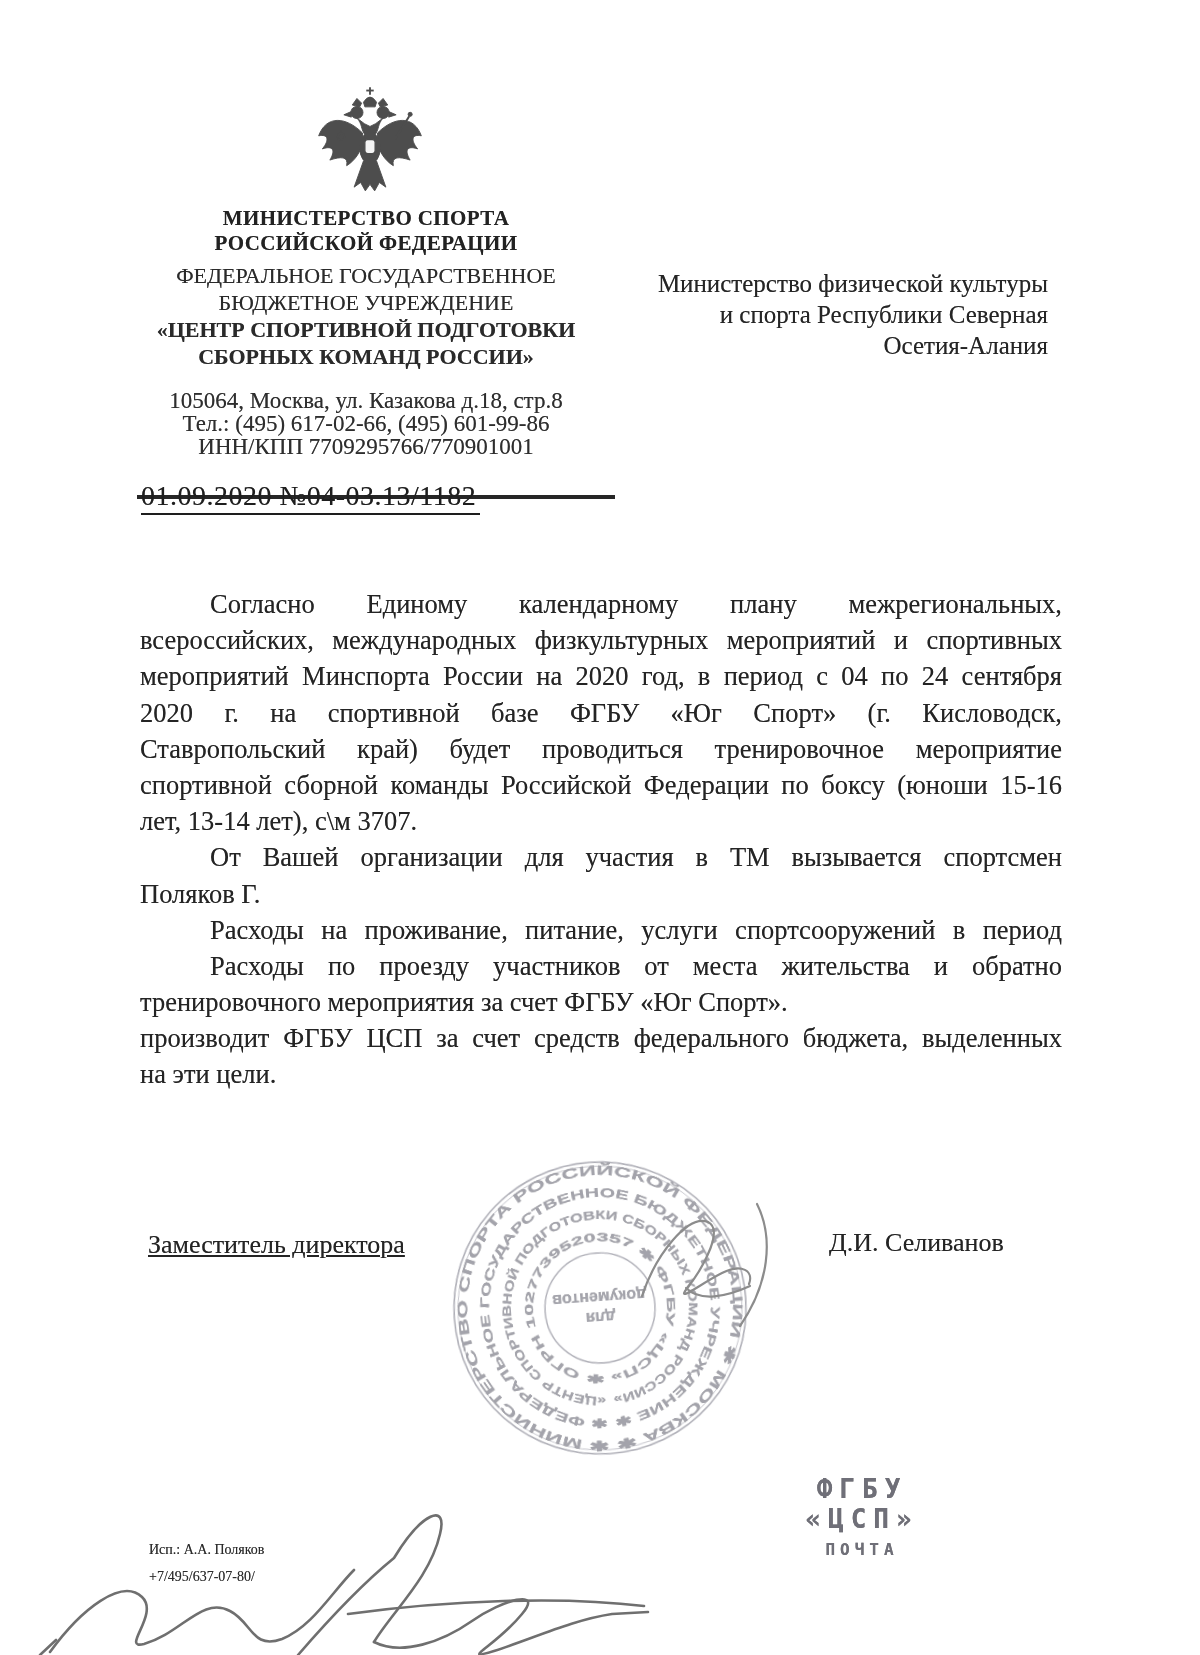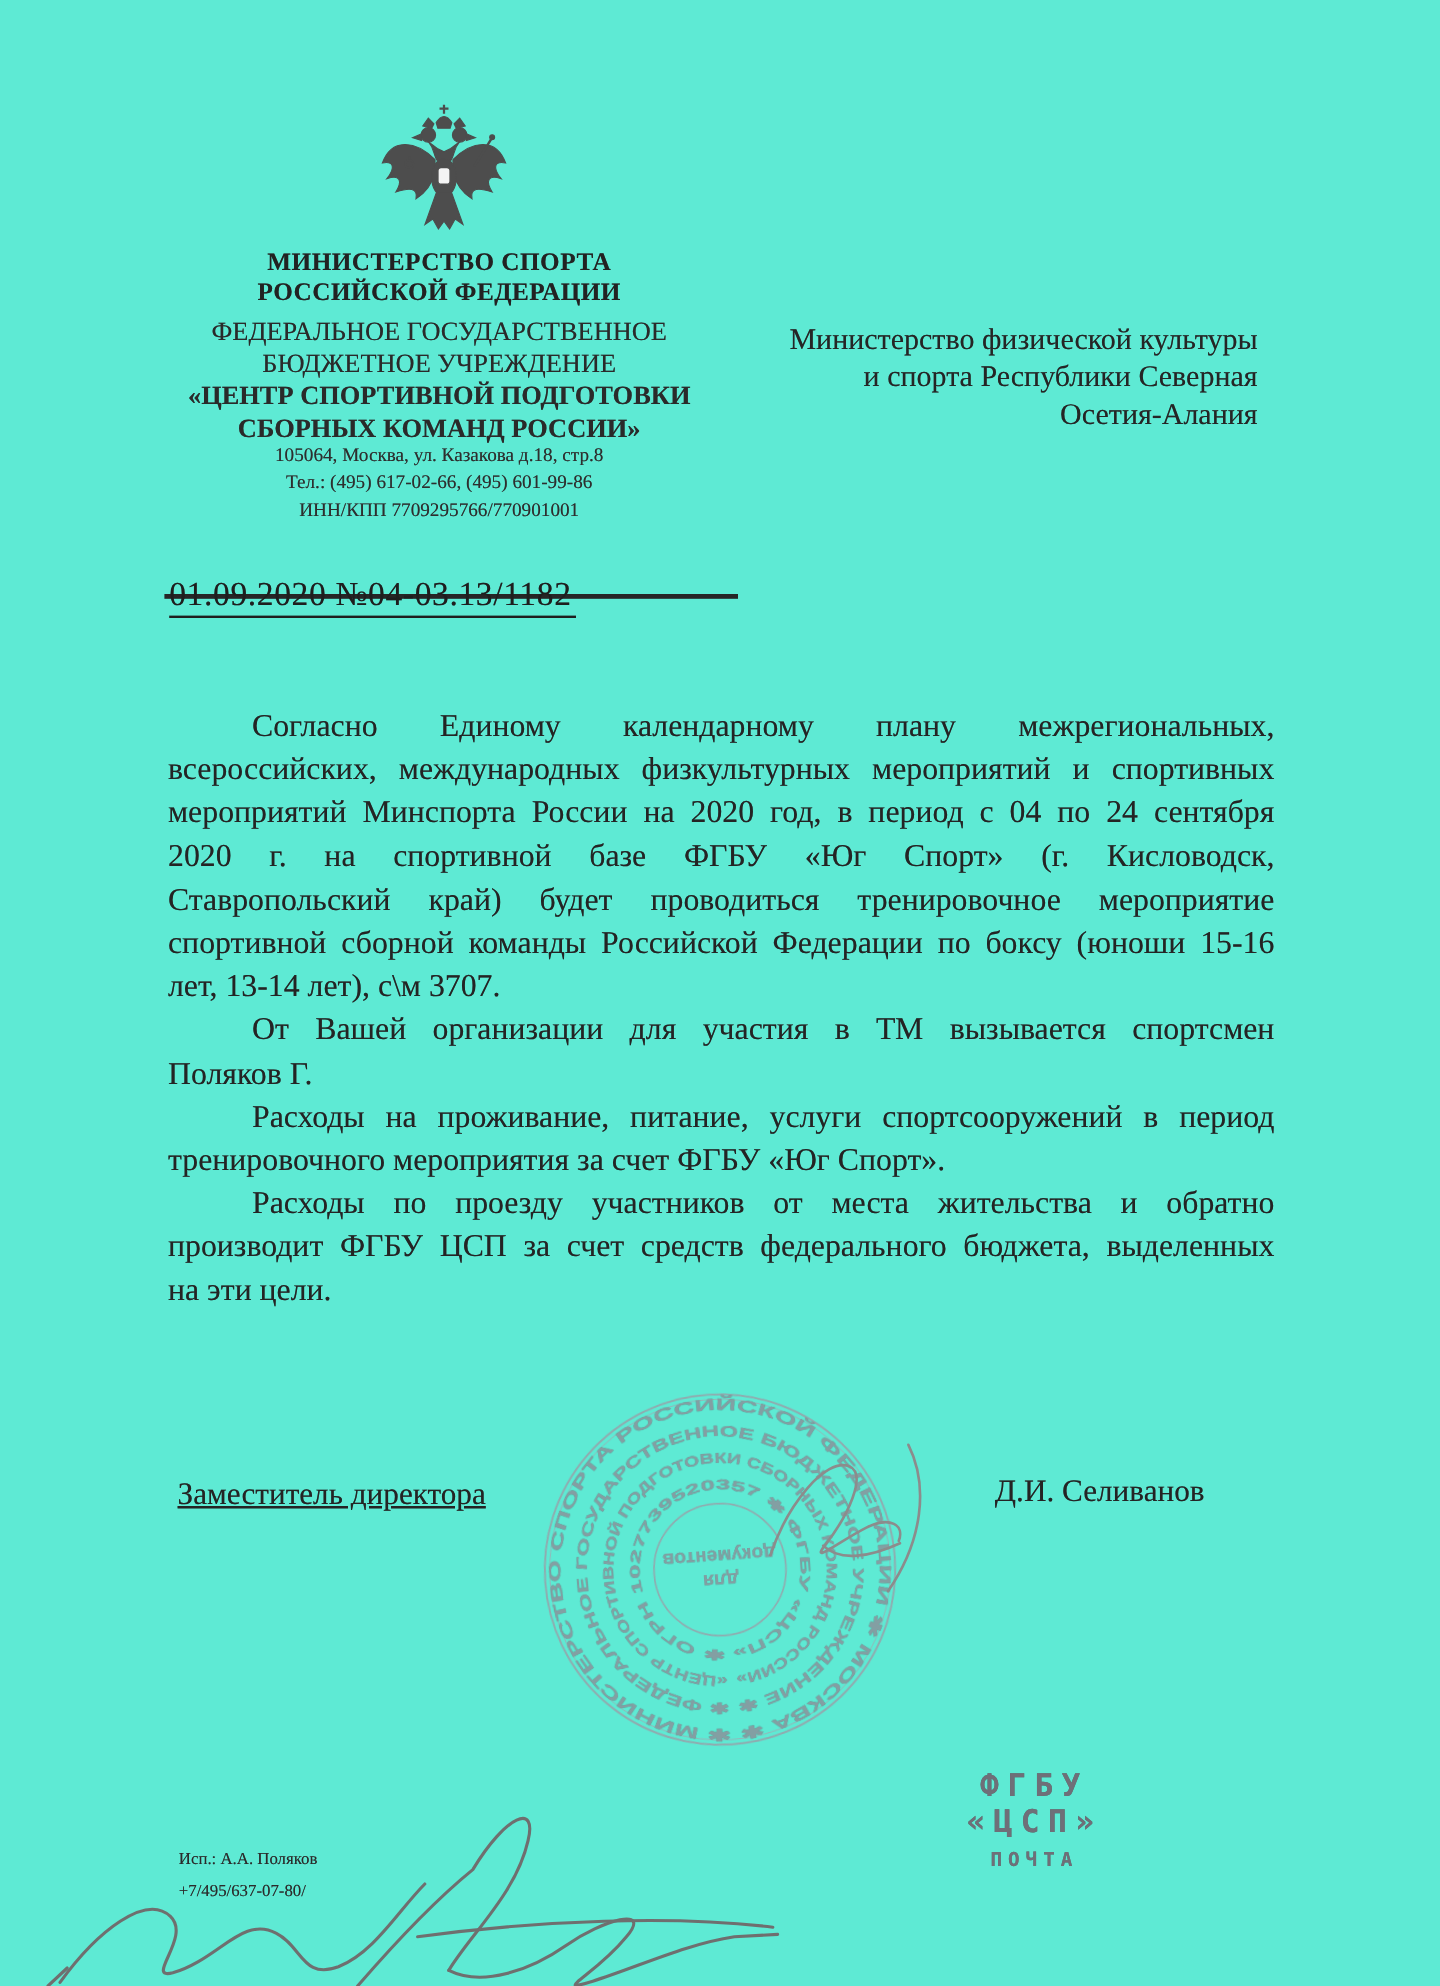--- a/index.html
+++ b/index.html
@@ -1,29 +1,29 @@
 <!DOCTYPE html>
 <html><head>
 <meta charset="utf-8">
 <style>
   html,body{margin:0;padding:0;background:#e8e8e8;}
   .page{
     position:relative;width:1200px;height:1655px;margin:0 auto;
-    background:#5eead4;overflow:hidden;
+    background:#ffffff;overflow:hidden;
     font-family:"Liberation Serif", serif;color:#262626;
     text-shadow:0 0 .5px rgba(40,40,40,.55);
   }
   .abs{position:absolute;}
   
   .lh-col{left:140px;width:452px;text-align:center;}
   .emblem{left:314px;top:86px;width:112px;height:122px;}
   .ministry{top:206px;font-weight:bold;font-size:21px;line-height:25px;letter-spacing:.4px;color:#222;}
   .org{top:262px;font-size:22px;line-height:27px;color:#2a2a2a;}
   .org .b{font-weight:bold;}
-  .addr{top:368px;font-size:16px;line-height:23px;color:#2e2e2e;}
+  .addr{top:389px;font-size:23px;line-height:23px;color:#2e2e2e;}
   .ref{left:141px;top:480px;font-size:28px;letter-spacing:.5px;color:#1e1e1e;
        border-bottom:2.5px solid #1e1e1e;padding:0 4px 1px 0;}
   .ref-bar{left:137px;top:495px;width:478px;height:4px;background:#262626;}
   
   .recipient{left:596px;top:268px;width:452px;text-align:right;
              font-size:25px;line-height:31px;color:#252525;}
   
   .body-block{left:140px;top:586px;width:922px;font-size:26.5px;color:#242424;}
   .bline{height:36.2px;line-height:36.2px;text-align:justify;text-align-last:justify;
          white-space:nowrap;overflow:visible;}
@@ -117,22 +117,22 @@
       <div class="bline first">Согласно Единому календарному плану межрегиональных,</div>
       <div class="bline">всероссийских, международных физкультурных мероприятий и спортивных</div>
       <div class="bline">мероприятий Минспорта России на 2020 год, в период с 04 по 24 сентября</div>
       <div class="bline">2020 г. на спортивной базе ФГБУ «Юг Спорт» (г. Кисловодск,</div>
       <div class="bline">Ставропольский край) будет проводиться тренировочное мероприятие</div>
       <div class="bline">спортивной сборной команды Российской Федерации по боксу (юноши 15-16</div>
       <div class="bline last">лет, 13-14 лет), с\м 3707.</div>
       <div class="bline first">От Вашей организации для участия в ТМ  вызывается спортсмен</div>
       <div class="bline last">Поляков Г.</div>
       <div class="bline first">Расходы на проживание, питание, услуги спортсооружений в период</div>
+      <div class="bline first">Расходы по проезду участников от места жительства и обратно</div>
       <div class="bline last">тренировочного мероприятия за счет ФГБУ «Юг Спорт».</div>
-      <div class="bline first">Расходы по проезду участников от места жительства и обратно</div>
       <div class="bline">производит ФГБУ ЦСП за счет средств федерального бюджета, выделенных</div>
       <div class="bline last">на эти цели.</div>
     </div>
 
   <div class="abs sig-title">Заместитель директора</div>
   <div class="abs sig-name">Д.И. Селиванов</div>
 
   <svg class="abs stamp" viewBox="0 0 304 304">
     <defs>
       <path id="sr1" d="M152,19 a133,133 0 1,1 -0.02,0" fill="none"></path>

